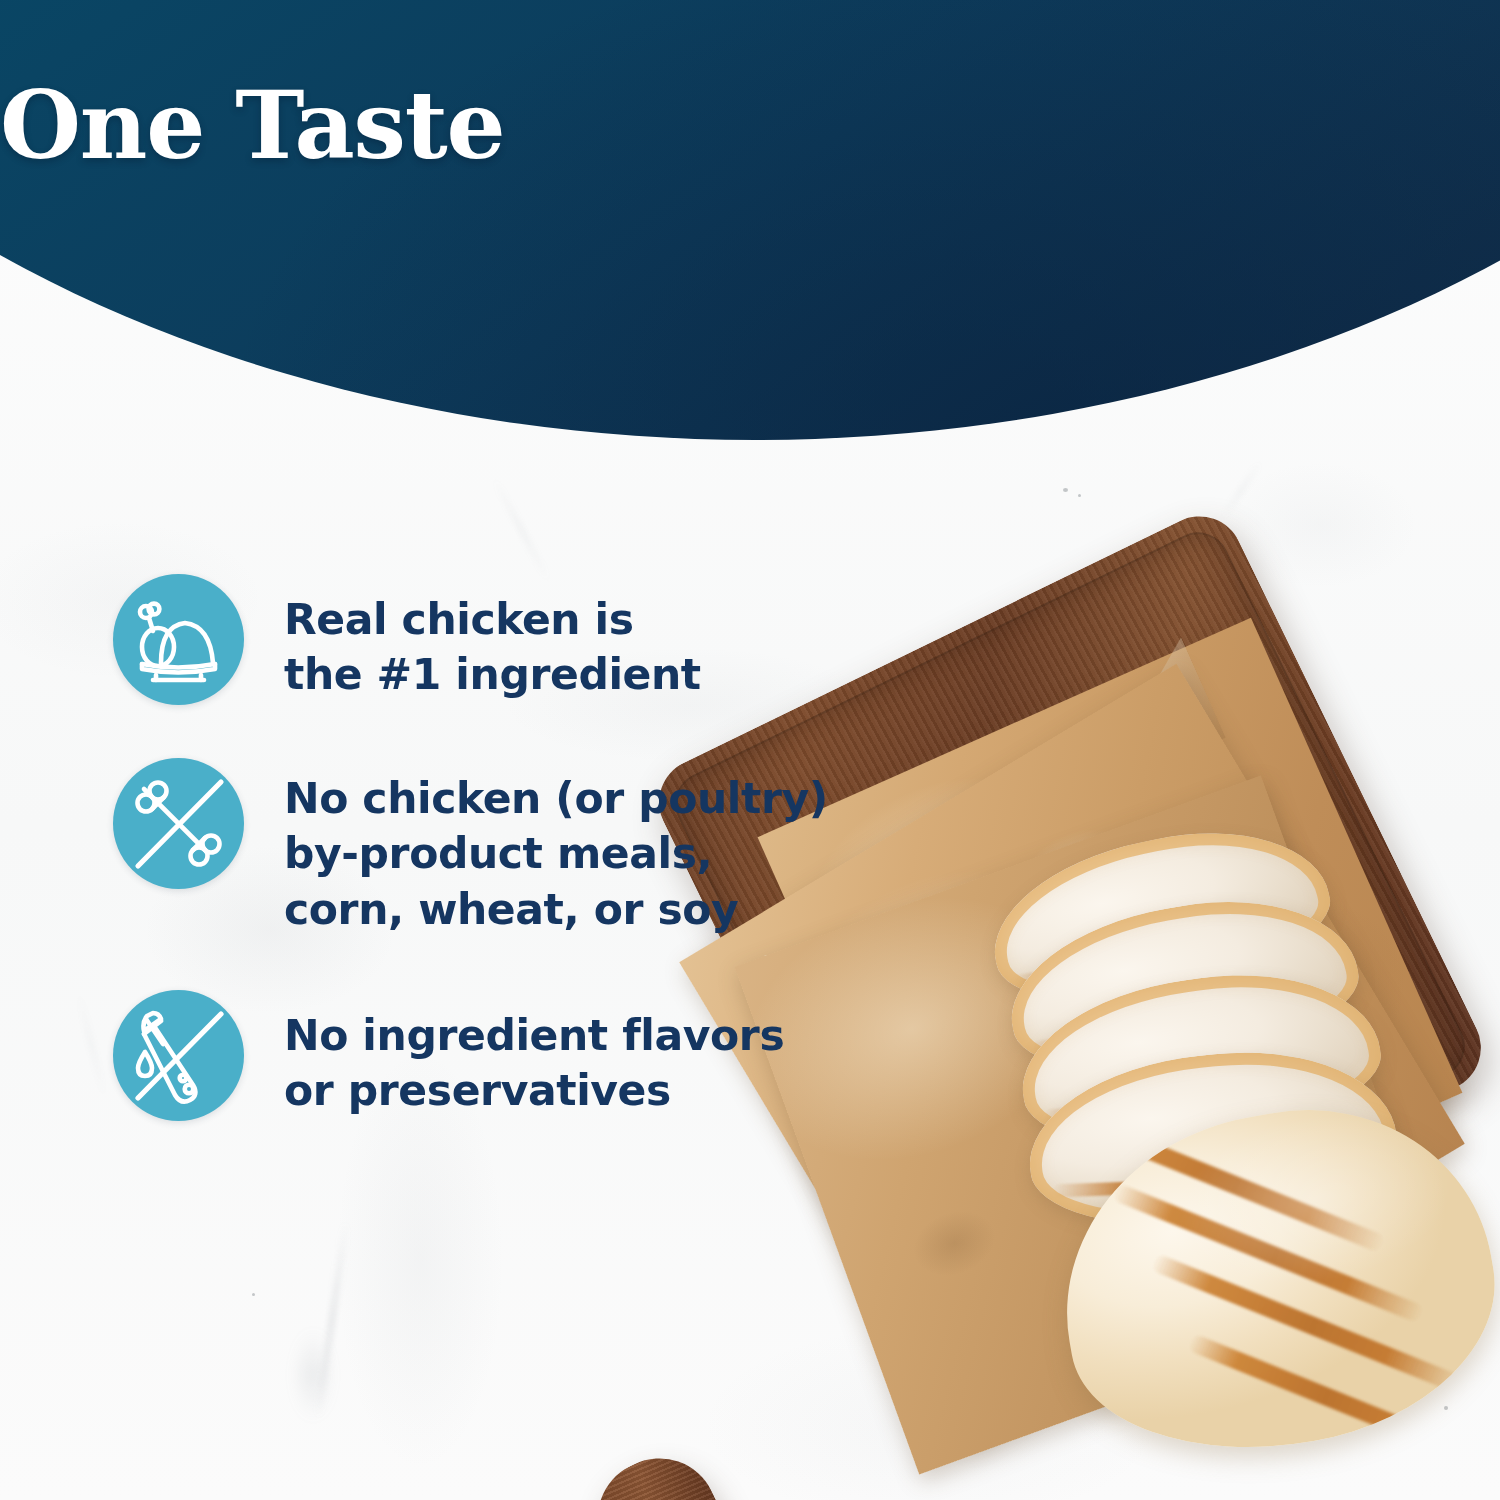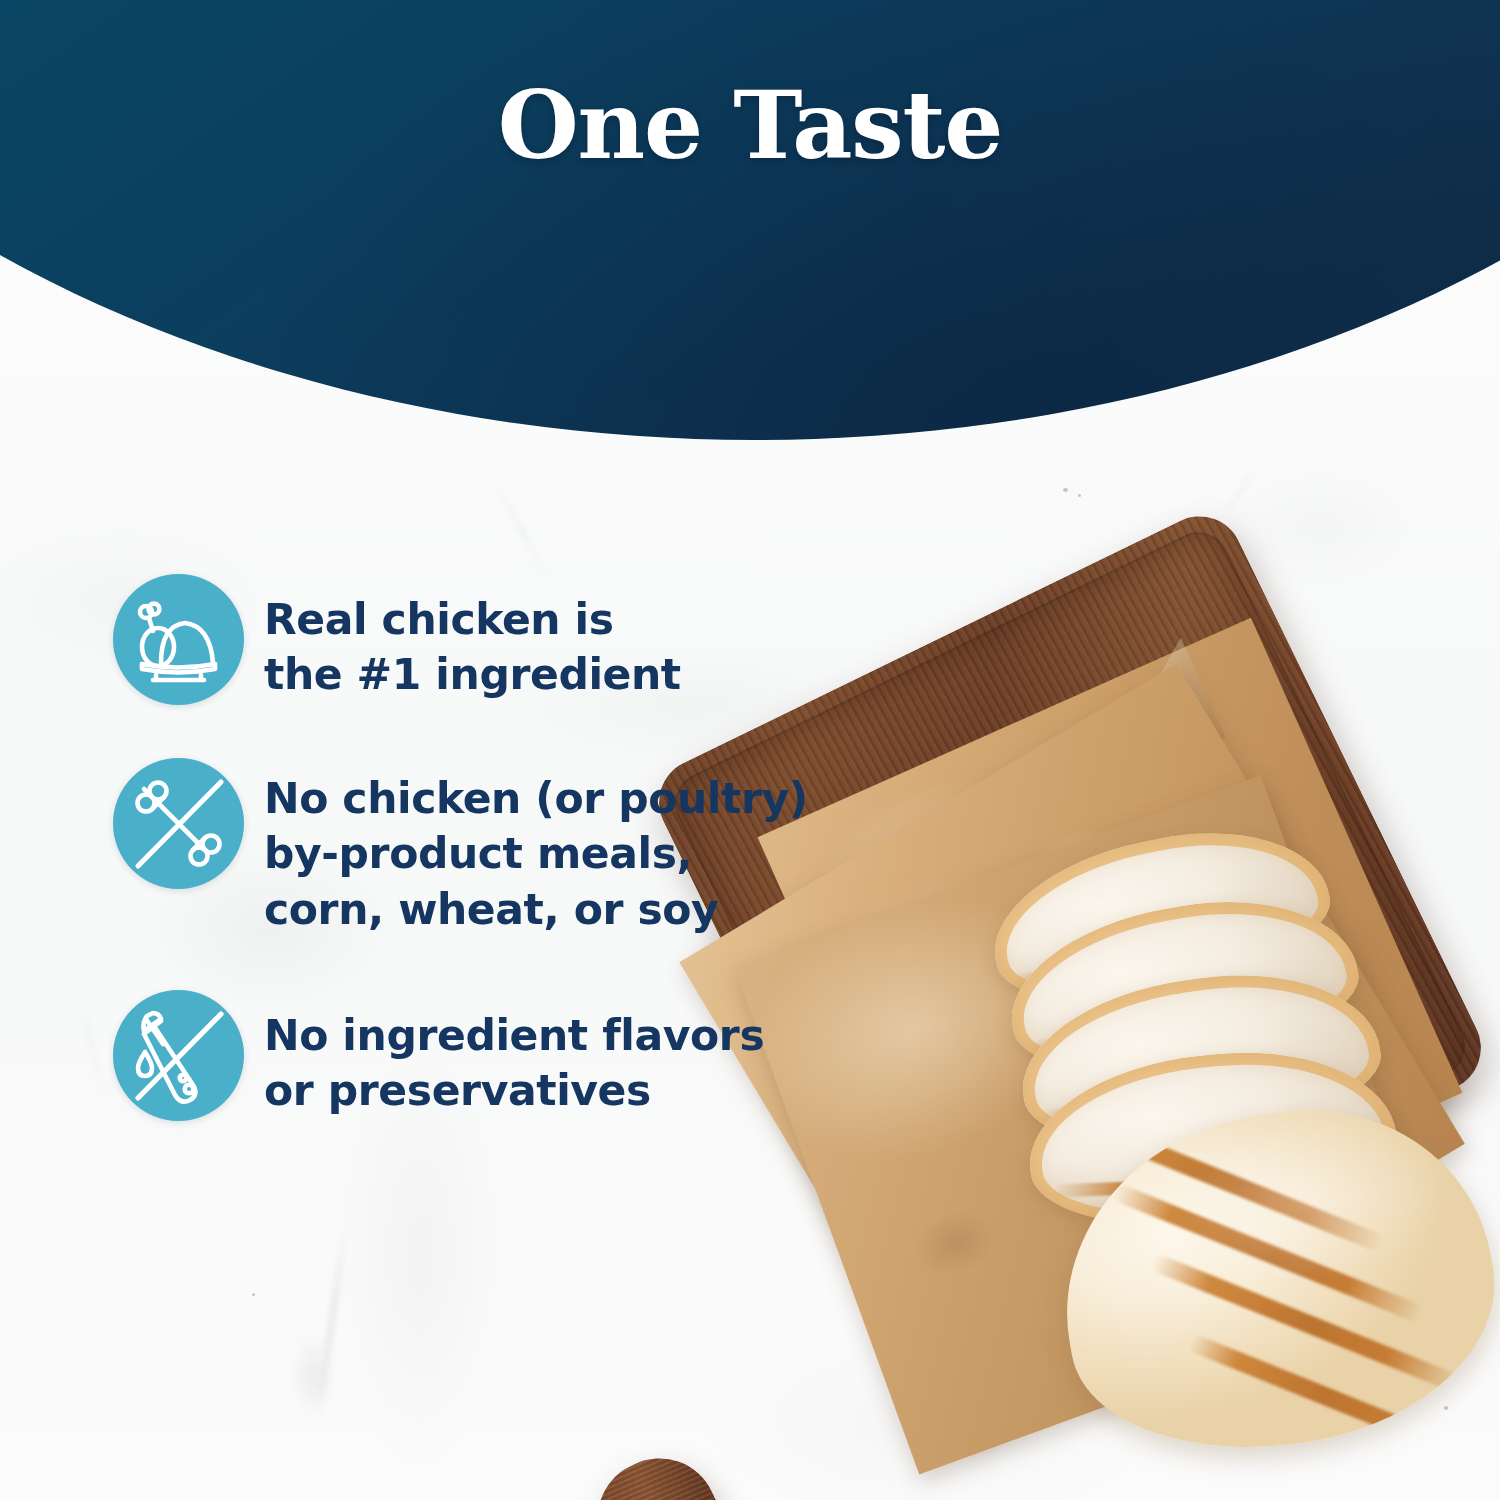--- a/index.html
+++ b/index.html
@@ -60,21 +60,21 @@
     border-radius:50%;
     background:
       radial-gradient(ellipse 1150px 720px at 62% 100%, rgba(8,32,60,.55), transparent 72%),
       linear-gradient(145deg,#0a5170 0%,#07506e 18%,#064d6b 32%,#0a4463 50%,#0d3a5a 68%,#102f4c 84%,#102b46 100%);
   }
 
   
   .headline {
     position:absolute;
     left:0; top:78px; width:1500px;
-    text-align:center;
+    text-align:left;
     color:#ffffff;
     font-family:"DejaVu Serif", serif;
     font-weight:700;
     font-size:93px;
     line-height:1.03;
     letter-spacing:-1.2px;
     text-shadow:0 3px 7px rgba(0,20,40,.32);
     z-index:6;
   }
   .headline .l2 { display:block; margin-top:8px; }
@@ -94,21 +94,21 @@
     position:relative;
     flex:0 0 auto;
     width:131px; height:131px;
     border-radius:50%;
     background:#4aafc9;
     box-shadow:0 2px 7px rgba(40,60,80,.14);
   }
   .badge svg { position:absolute; inset:0; width:131px; height:131px; display:block; }
 
   .btext {
-    margin-left:20px;
+    margin-left:40px;
     padding-top:13px;
     color:#153661;
     font-family:"DejaVu Sans", sans-serif;
     font-weight:700;
     font-size:42.5px;
     line-height:1.30;
     letter-spacing:-.4px;
     white-space:pre-line;
   }
   .bullet.b1 .btext { padding-top:18px; }

